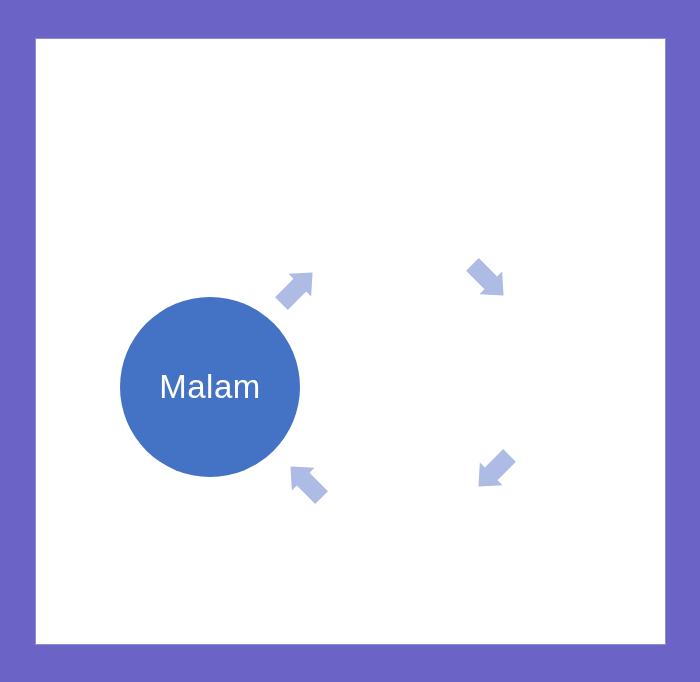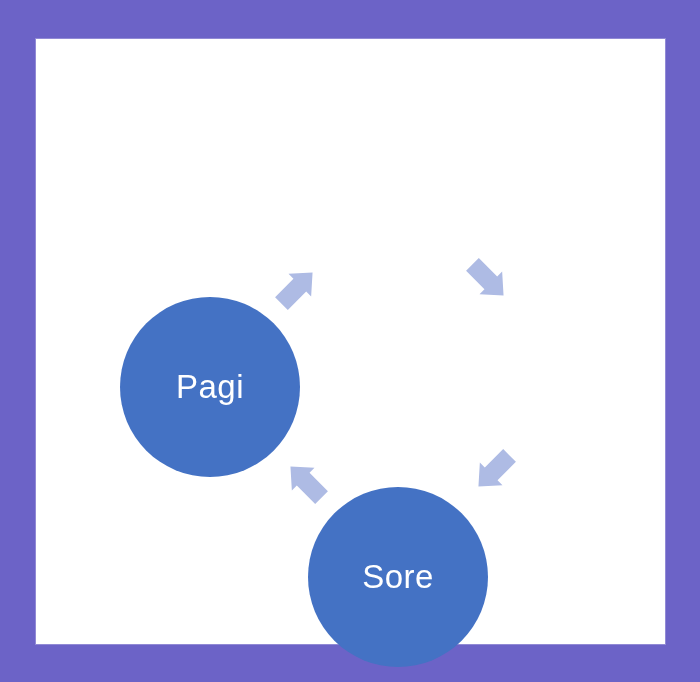--- a/index.html
+++ b/index.html
@@ -61,26 +61,23 @@
   .arrow-malam-pagi  { left: 237px; top: 225px; transform: rotate(-45deg); }
 </style>
 </head>
 <body>
 
 <div class="frame">
   <div class="canvas">
 
 
 
-    <div class="node node-sore">
-      <span class="node-label">Sore</span>
-    </div>
 
     <div class="node node-malam">
-      <span class="node-label">Pagi</span>
+      <span class="node-label">Malam</span>
     </div>
 
     <div class="arrow arrow-pagi-siang">
       <svg viewBox="0 0 48 48" aria-hidden="true">
         <path d="M2,15 L28,15 L28,8 L46,24 L28,40 L28,33 L2,33 Z"></path>
       </svg>
     </div>
 
     <div class="arrow arrow-siang-sore">
       <svg viewBox="0 0 48 48" aria-hidden="true">

